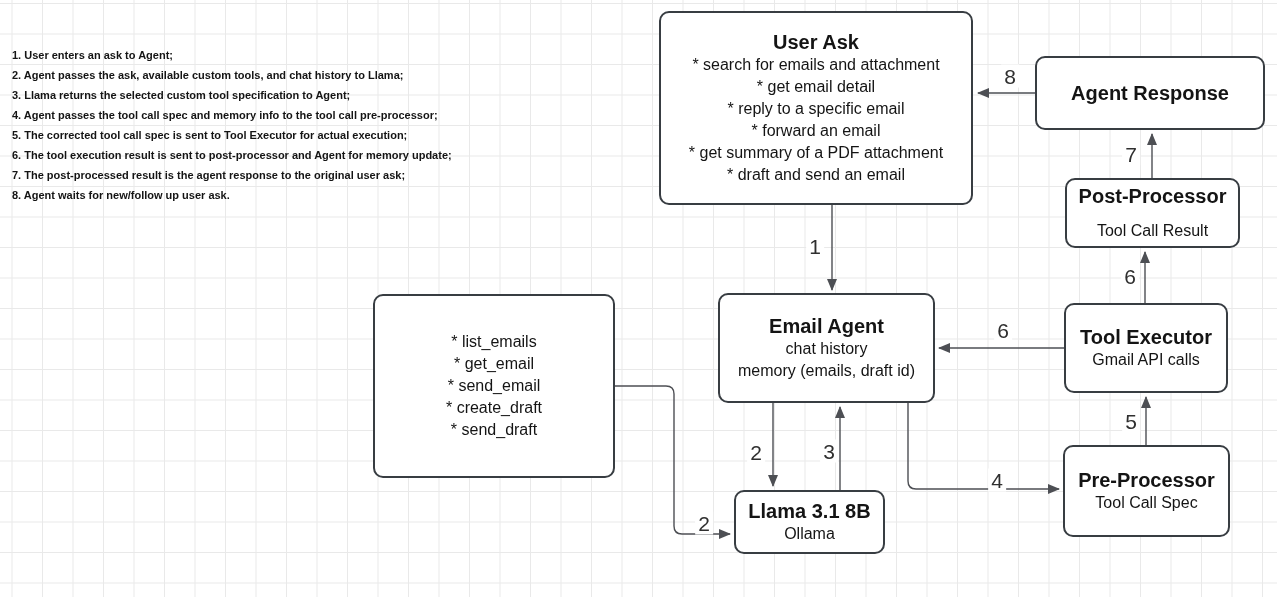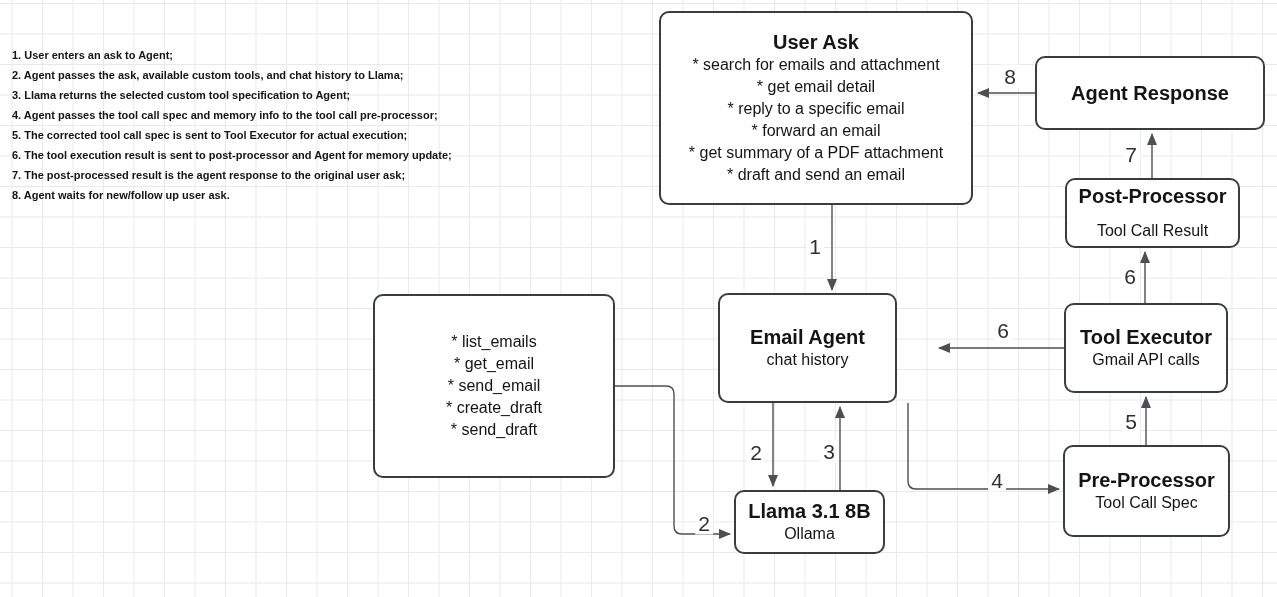--- a/index.html
+++ b/index.html
@@ -131,23 +131,24 @@
         <div class="node-line">* get summary of a PDF attachment</div>
         <div class="node-line">* draft and send an email</div>
       </div>
       <div class="node" style="left: 1035px; top: 56px; width: 230px; height: 74px;">
         <div class="node-title">Agent Response</div>
       </div>
       <div class="node" style="left: 1065px; top: 178px; width: 175px; height: 70px; gap: 12px;">
         <div class="node-title">Post-Processor</div>
         <div class="node-line">Tool Call Result</div>
       </div>
-      <div class="node" style="left: 718px; top: 293px; width: 179px; height: 110px;">
+      <div class="node" style="left: 718px; top: 293px; width: 217px; height: 110px;">
         <div class="node-title">Email Agent</div>
         <div class="node-line">chat history</div>
+        <div class="node-line">memory (emails, draft id)</div>
       </div>
       <div class="node" style="left: 1064px; top: 303px; width: 164px; height: 90px;">
         <div class="node-title">Tool Executor</div>
         <div class="node-line">Gmail API calls</div>
       </div>
       <div class="node" style="left: 373px; top: 294px; width: 242px; height: 184px;">
         <div class="node-line">* list_emails</div>
         <div class="node-line">* get_email</div>
         <div class="node-line">* send_email</div>
         <div class="node-line">* create_draft</div>

